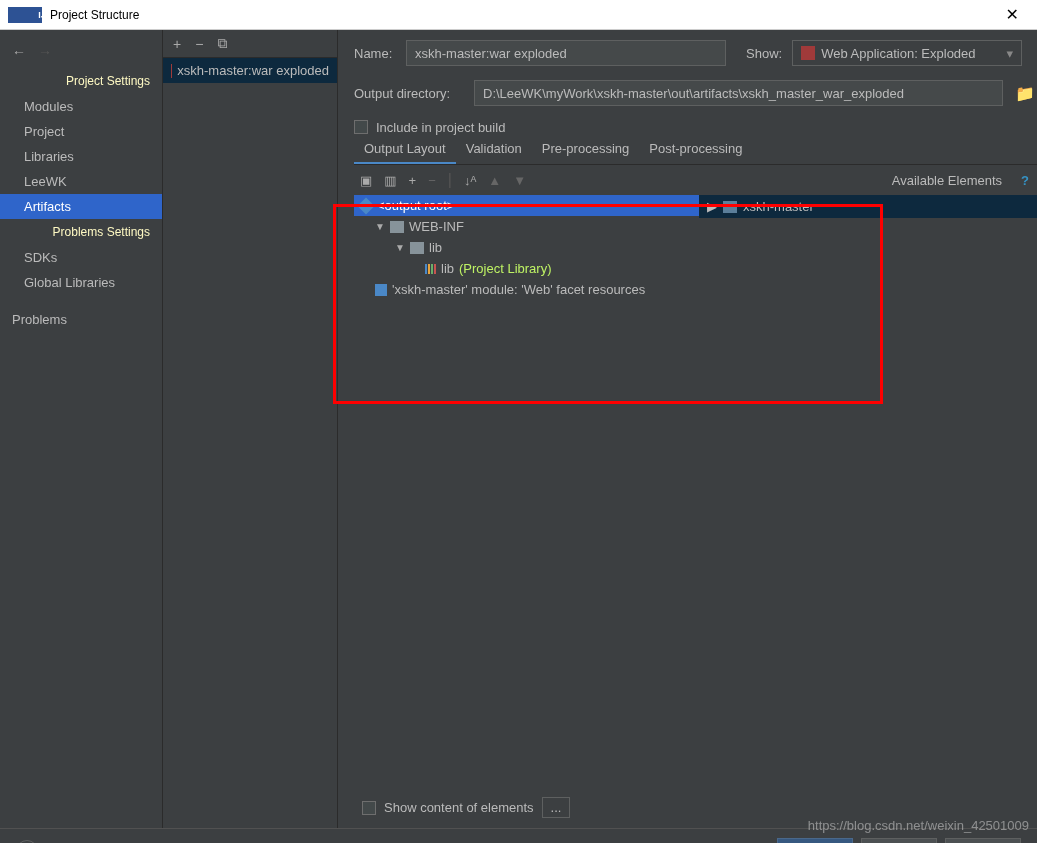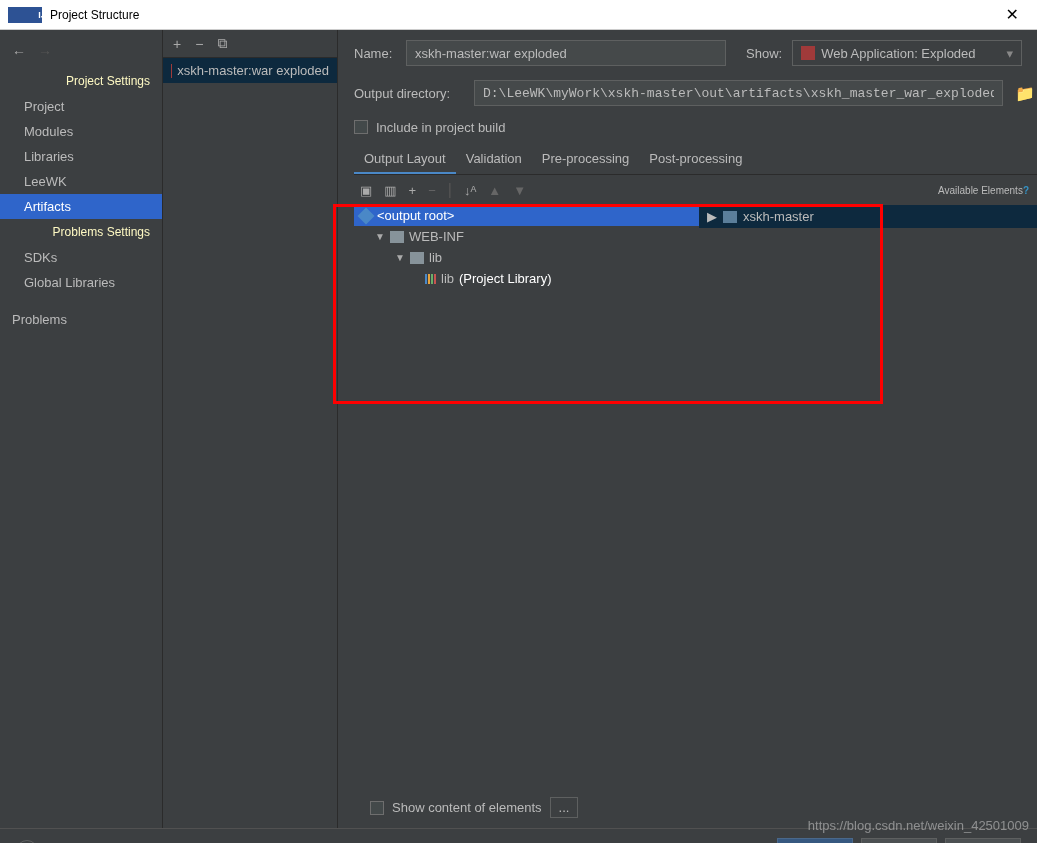--- a/index.html
+++ b/index.html
@@ -29,23 +29,23 @@
 .content { flex: 1; background: #3c3f41; padding: 10px 0 0 16px; position: relative; }
 .form-row { display: flex; align-items: center; margin-bottom: 14px; gap: 10px; }
 .form-row label { color: #bbb; font-size: 13px; min-width: 42px; }
 .form-row .label-wide { min-width: 110px; }
 .text-input { background: #45494a; border: 1px solid #5e6060; color: #bbb; font-size: 13px; padding: 4px 8px; height: 26px; }
 .name-input { width: 320px; }
 .type-label { color: #bbb; font-size: 13px; margin-left: 10px; }
 .type-select { background: #3c3f41; border: 1px solid #5e6060; color: #bbb; font-size: 13px; padding: 3px 8px; height: 26px; width: 230px; display: flex; align-items: center; gap: 6px; }
 .type-select .select-icon { width: 14px; height: 14px; background: #a03a3a; }
 .type-select .chev { margin-left: auto; color: #888; }
-.dir-input { flex: 1; font-family: Liberation Mono, monospace; }
+.dir-input { flex: 1; }
 .folder-btn { width: 24px; height: 24px; color: #888; display: flex; align-items: center; justify-content: center; cursor: pointer; }
-.checkbox-row { display: flex; gap: 8px; margin-bottom: 10px; }
+.checkbox-row { display: flex; gap: 8px; margin-bottom: 0; }
 .checkbox { width: 14px; height: 14px; border: 1px solid #6e6e6e; background: #43494a; }
 .checkbox-label { color: #bbb; font-size: 13px; }
 
 .tabs { display: flex; border-bottom: 1px solid #2b2b2b; }
 .tab { color: #bbb; font-size: 13px; padding: 6px 10px; cursor: pointer; }
 .tab.active { border-bottom: 2px solid #4a88c7; }
 
 .highlight-box { position: absolute; border: 3px solid #ff0000; top: 174px; left: -5px; width: 550px; height: 200px; pointer-events: none; z-index: 10; }
 
 .layout-area { display: flex; }
@@ -62,29 +62,29 @@
 .tree-row .expand { color: #aaa; font-size: 10px; width: 10px; }
 .folder-icon { width: 14px; height: 12px; background: #87939a; display: inline-block; }
 .diamond-icon { width: 12px; height: 12px; background: #4a88c7; transform: rotate(45deg); display: inline-block; }
 .lib-icon { display: inline-flex; gap: 1px; }
 .lib-icon span { width: 2px; height: 10px; }
 .lib-icon .b1 { background: #4a88c7; }
 .lib-icon .b2 { background: #e8a33d; }
 .lib-icon .b3 { background: #6aaf6a; }
 .lib-icon .b4 { background: #c75450; }
 .facet-icon { width: 12px; height: 12px; background: #4a88c7; display: inline-block; }
-.dim-text { color: #ffffff; }
+.dim-text { color: #bef264; }
 
 .right-panel { flex: 1; }
-.right-header { height: 30px; display: flex; align-items: center; justify-content: flex-end; color: #bbb; font-size: 10px; padding: 0 8px; gap: 0; }
+.right-header { height: 30px; display: flex; align-items: center; justify-content: flex-end; color: #bbb; font-size: 13px; padding: 0 8px; gap: 19px; }
 .right-header .help { color: #3592c4; font-weight: bold; cursor: pointer; }
 .avail-item { background: #0d293e; color: #bbb; font-size: 13px; padding: 4px 8px; display: flex; align-items: center; gap: 6px; }
 .mod-icon { width: 14px; height: 12px; background: #5b7e9a; display: inline-block; }
 
-.bottom-bar { position: absolute; bottom: 0; left: 16px; right: 0; padding: 10px 16px; display: flex; align-items: center; gap: 8px; }
+.bottom-bar { position: absolute; bottom: 0; left: 8px; right: 0; padding: 10px 16px; display: flex; align-items: center; gap: 8px; }
 .show-content { display: flex; align-items: center; gap: 8px; color: #bbb; font-size: 13px; }
 .dots-btn { border: 1px solid #5e6060; color: #bbb; padding: 2px 8px; font-size: 13px; cursor: pointer; }
 
 .footer { height: 45px; background: #3c3f41; border-top: 1px solid #515151; display: flex; align-items: center; padding: 0 16px; }
 .help-circle { width: 22px; height: 22px; border: 1px solid #5e6060; border-radius: 50%; color: #999; display: flex; align-items: center; justify-content: center; font-size: 13px; cursor: pointer; }
 .footer .spacer { flex: 1; }
 .btn { min-width: 76px; height: 26px; font-size: 13px; border: 1px solid #5e6060; background: #4c5052; color: #bbb; margin-left: 8px; cursor: pointer; }
 .btn.primary { background: #365880; border-color: #4a688a; color: #ddd; }
 
 .watermark { position: absolute; bottom: 10px; right: 8px; color: #d0d0d0; font-size: 13px; opacity: 0.55; pointer-events: none; z-index: 20; }
@@ -99,22 +99,22 @@
 </div>
 
 <div class="main">
 
   <div class="sidebar">
     <div class="nav-arrows">
       <span>←</span>
       <span class="disabled">→</span>
     </div>
     <div class="section-header">Project Settings</div>
+    <div class="item">Modules</div>
     <div class="item">Project</div>
-    <div class="item">Modules</div>
     <div class="item">Libraries</div>
     <div class="item">LeeWK</div>
     <div class="item selected">Artifacts</div>
     <div class="section-header">Problems Settings</div>
     <div class="item">SDKs</div>
     <div class="item">Global Libraries</div>
     <div style="height:12px"></div>
     <div class="item" style="padding-left:12px">Problems</div>
   </div>
 
@@ -195,20 +195,25 @@
             <span class="indent" style="width:60px"></span>
             <span class="lib-icon">
                 <span class="b1"></span>
                 <span class="b2"></span>
                 <span class="b3"></span>
                 <span class="b4"></span>
               </span>
             <span>lib</span>
             <span class="dim-text">(Project Library)</span>
           </div>
+          <div class="tree-row">
+            <span class="indent" style="width:10px"></span>
+            <span class="facet-icon"></span>
+            <span>'xskh-master' module: 'Web' facet resources</span>
+          </div>
         </div>
       </div>
       <div class="right-panel">
         <div class="right-header">
           <span>Available Elements</span>
           <span class="help">?</span>
         </div>
         <div class="avail-item">
           <span class="expand">▶</span>
           <span class="mod-icon"></span>

